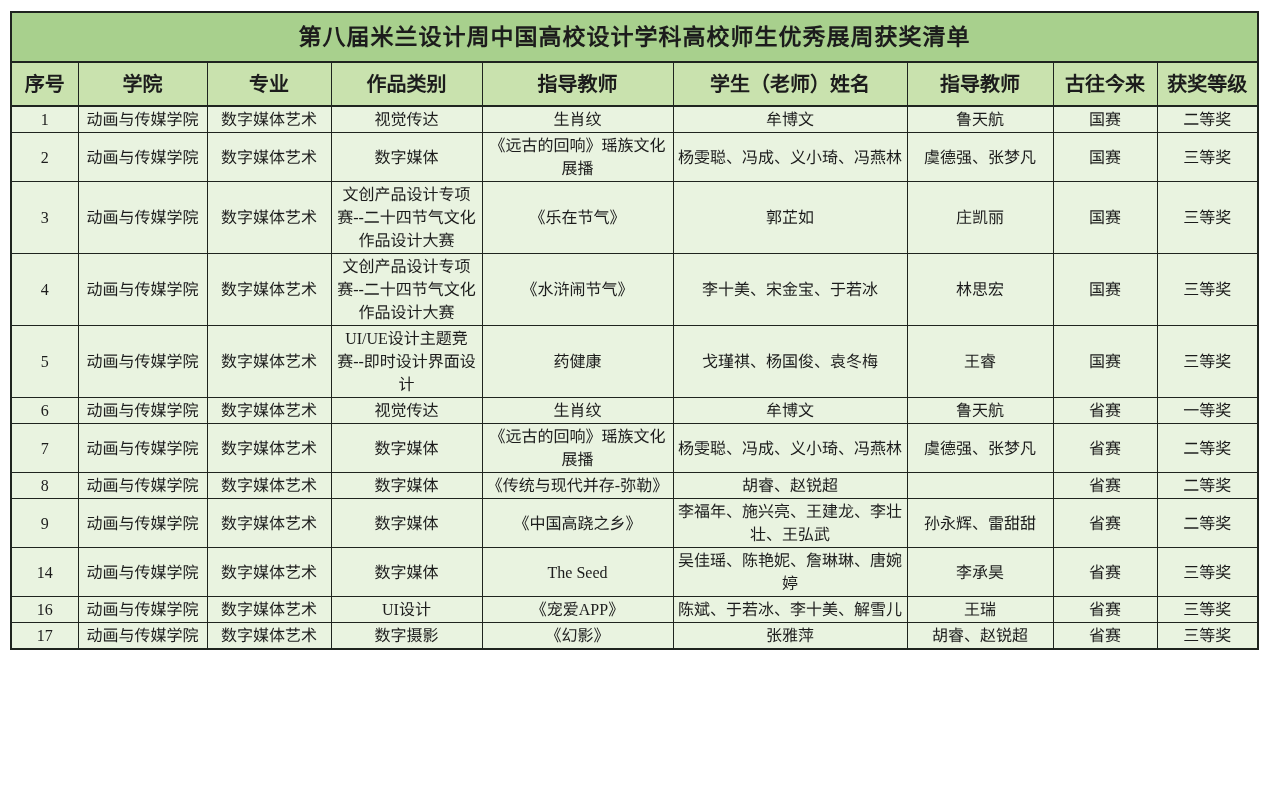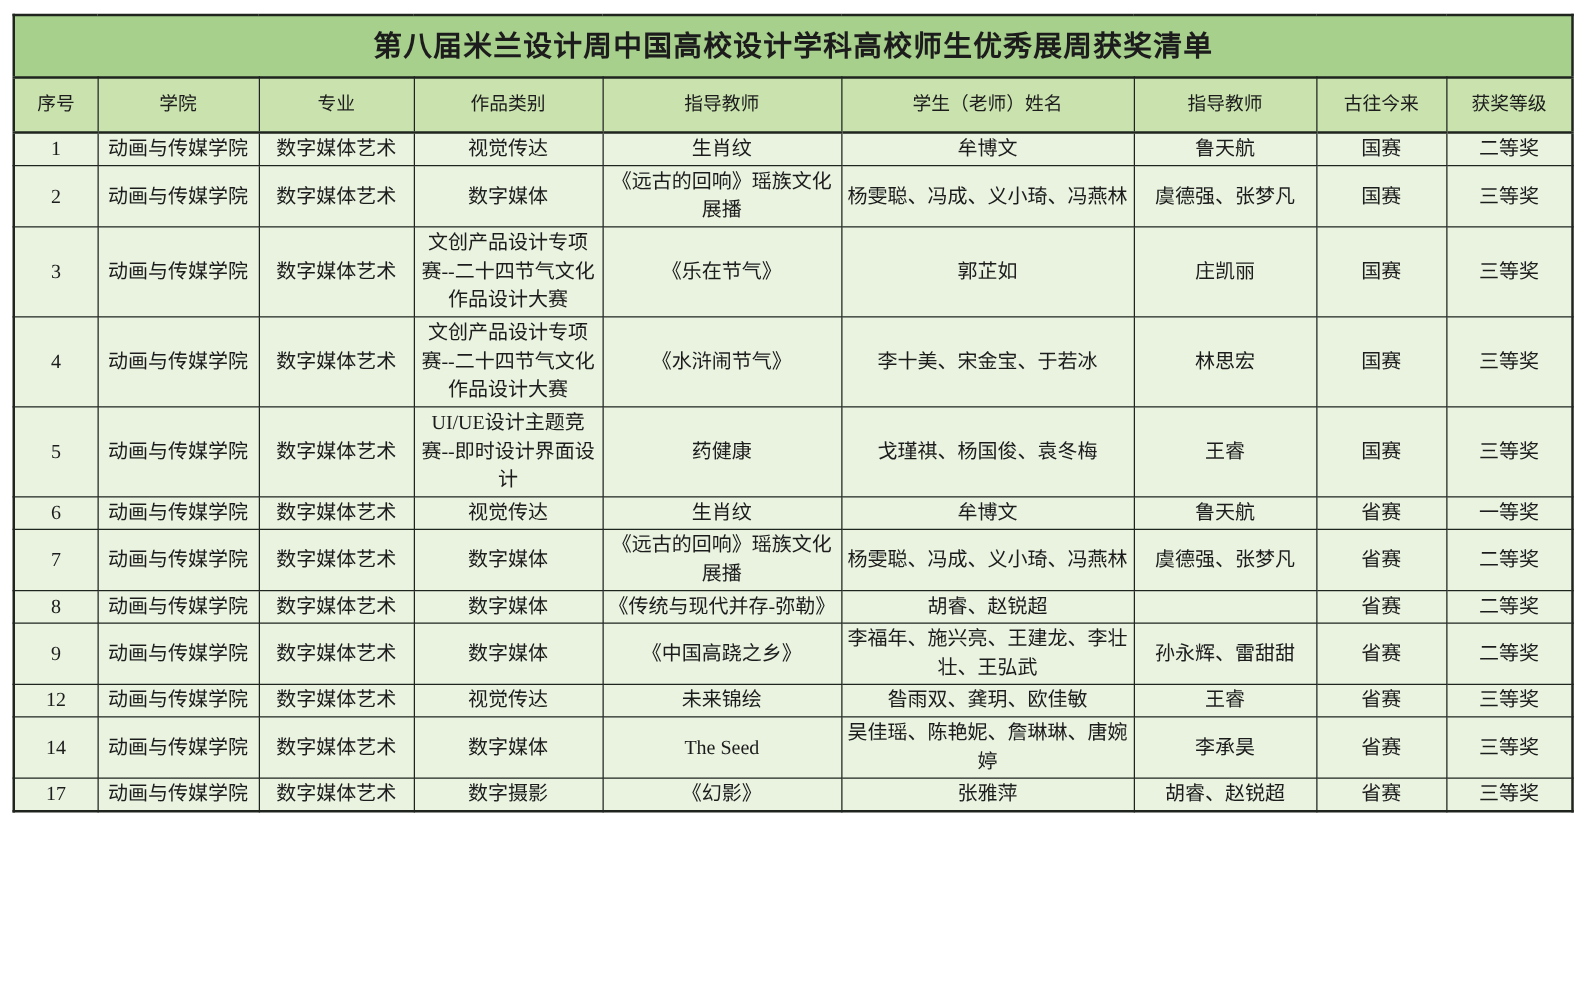--- a/index.html
+++ b/index.html
@@ -41,22 +41,22 @@
     background:var(--title-bg);
     height:50px;
     font-size:23px;
     font-weight:bold;
     letter-spacing:1px;
     border-bottom:2px solid var(--border);
   }
   tr.header-row th{
     background:var(--header-bg);
     height:44px;
-    font-weight:normal;
-    font-size:15px;
+    font-weight:bold;
+    font-size:20px;
     border-bottom:2px solid var(--border);
   }
   tbody td{height:25px;}
   
   col.c-no{width:67px;}
   col.c-college{width:129px;}
   col.c-major{width:124px;}
   col.c-category{width:151px;}
   col.c-work{width:191px;}
   col.c-students{width:234px;}
@@ -190,38 +190,38 @@
           <td>动画与传媒学院</td>
           <td>数字媒体艺术</td>
           <td>数字媒体</td>
           <td>《中国高跷之乡》</td>
           <td>李福年、施兴亮、王建龙、李壮壮、王弘武</td>
           <td>孙永辉、雷甜甜</td>
           <td>省赛</td>
           <td>二等奖</td>
         </tr>
         <tr>
-          <td>12</td>
-          <td>动画与传媒学院</td>
-          <td>数字媒体艺术</td>
-          <td>视觉传达</td>
-          <td>未来锦绘</td>
-          <td>昝雨双、龚玥、欧佳敏</td>
-          <td>王睿</td>
-          <td>省赛</td>
-          <td>三等奖</td>
-        </tr>
-        <tr>
           <td>14</td>
           <td>动画与传媒学院</td>
           <td>数字媒体艺术</td>
           <td>数字媒体</td>
           <td>The Seed</td>
           <td>吴佳瑶、陈艳妮、詹琳琳、唐婉婷</td>
           <td>李承昊</td>
+          <td>省赛</td>
+          <td>三等奖</td>
+        </tr>
+        <tr>
+          <td>16</td>
+          <td>动画与传媒学院</td>
+          <td>数字媒体艺术</td>
+          <td>UI设计</td>
+          <td>《宠爱APP》</td>
+          <td>陈斌、于若冰、李十美、解雪儿</td>
+          <td>王瑞</td>
           <td>省赛</td>
           <td>三等奖</td>
         </tr>
         <tr>
           <td>17</td>
           <td>动画与传媒学院</td>
           <td>数字媒体艺术</td>
           <td>数字摄影</td>
           <td>《幻影》</td>
           <td>张雅萍</td>

